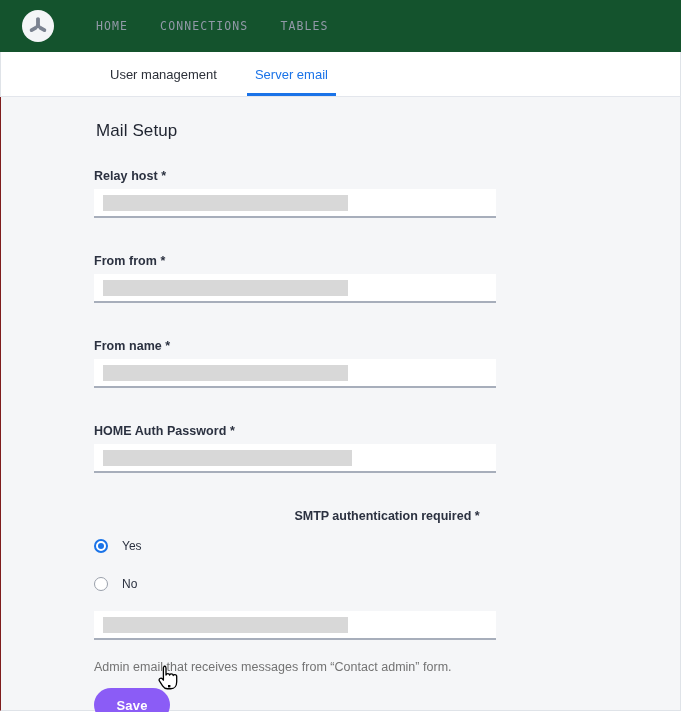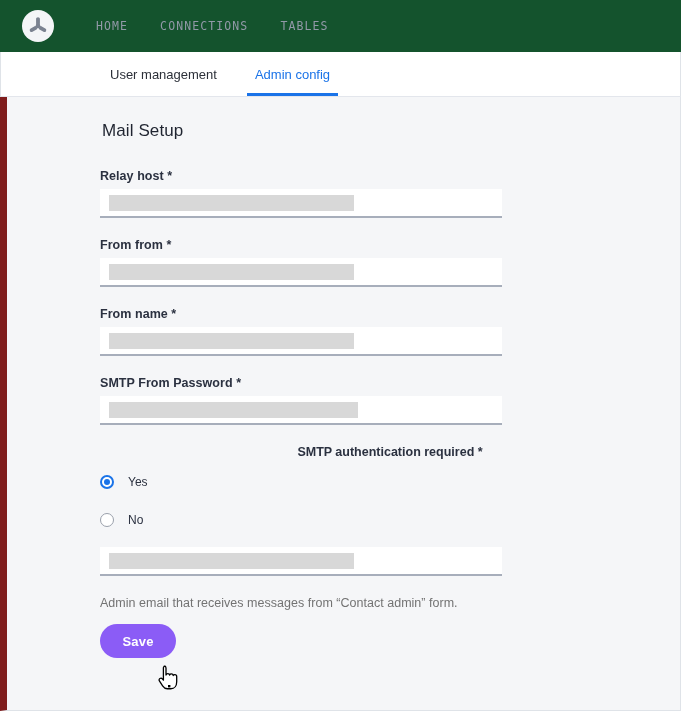--- a/index.html
+++ b/index.html
@@ -97,38 +97,38 @@
   .tab.active {
     color: #1a73e8;
     border-bottom-color: #1a73e8;
   }
 
   
   .panel {
     position: relative;
     height: 614px;
     background: #f5f6f8;
-    border-left: 7px solid #7f1d1d;
+    border-left: 1px solid #7f1d1d;
     border-right: 1px solid #dfe3e8;
     border-bottom: 1px solid #dfe3e8;
     box-sizing: border-box;
     padding: 24px 0 0 93px;
   }
 
   .panel-title {
     font-size: 17px;
     font-weight: 400;
     color: #1f2430;
     margin: 0 0 28px 2px;
     letter-spacing: 0.1px;
   }
 
   .field {
     width: 402px;
-    margin-bottom: 20px;
+    margin-bottom: 36px;
   }
   .field-label {
     font-size: 12.5px;
     font-weight: 700;
     color: #2b3140;
     margin-bottom: 6px;
     letter-spacing: 0.05px;
   }
   .input-wrap {
     position: relative;
@@ -250,21 +250,21 @@
 
     <div class="nav-items">
       <div class="nav-item">HOME</div>
       <div class="nav-item">CONNECTIONS</div>
       <div class="nav-item">TABLES</div>
     </div>
   </div>
 
   <div class="tabbar">
     <div class="tab">User management</div>
-    <div class="tab active">Admin config</div>
+    <div class="tab active">Server email</div>
   </div>
 
   <div class="panel">
 
     <h2 class="panel-title">Mail Setup</h2>
 
     
     <div class="field">
       <div class="field-label">Relay host *</div>
       <div class="input-wrap">
@@ -283,21 +283,21 @@
     
     <div class="field">
       <div class="field-label">From name *</div>
       <div class="input-wrap">
         <div class="redaction w1"></div>
       </div>
     </div>
 
     
     <div class="field">
-      <div class="field-label">SMTP From Password *</div>
+      <div class="field-label">HOME Auth Password *</div>
       <div class="input-wrap">
         <div class="redaction w2"></div>
       </div>
     </div>
 
     
     <div class="radio-group">
       <div class="radio-group-label">SMTP authentication required *</div>
 
       <div class="radio-row">

